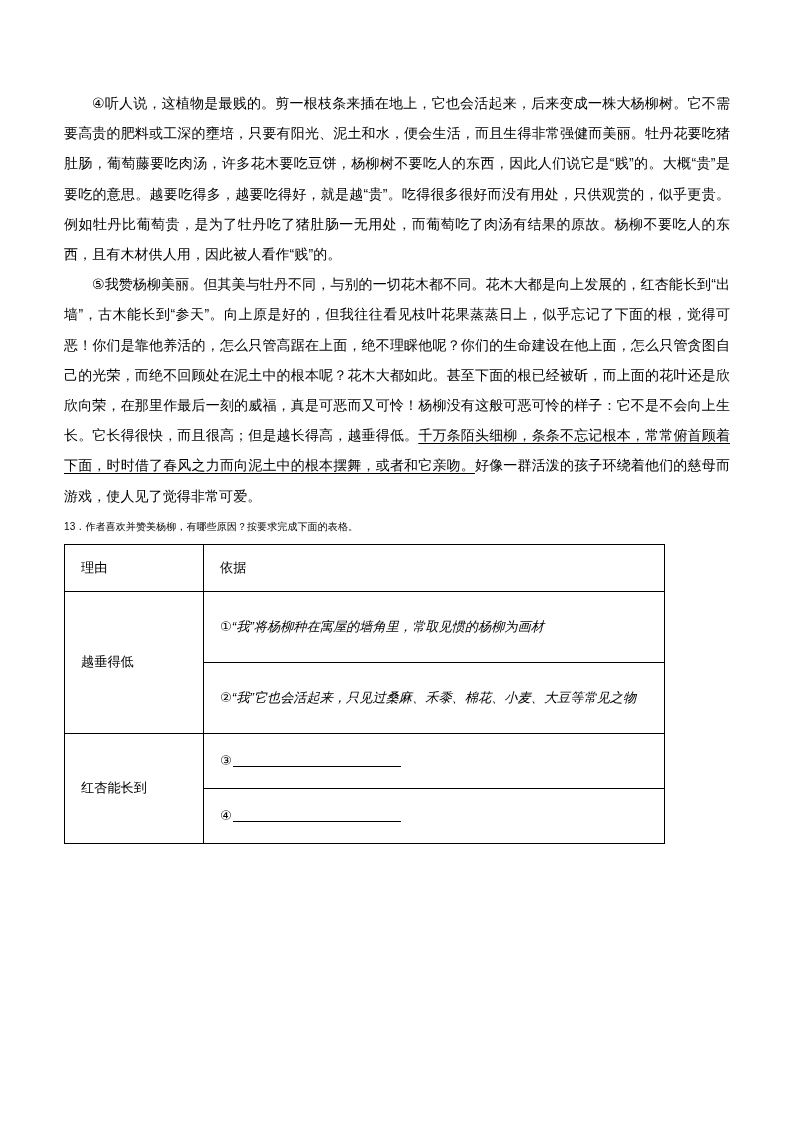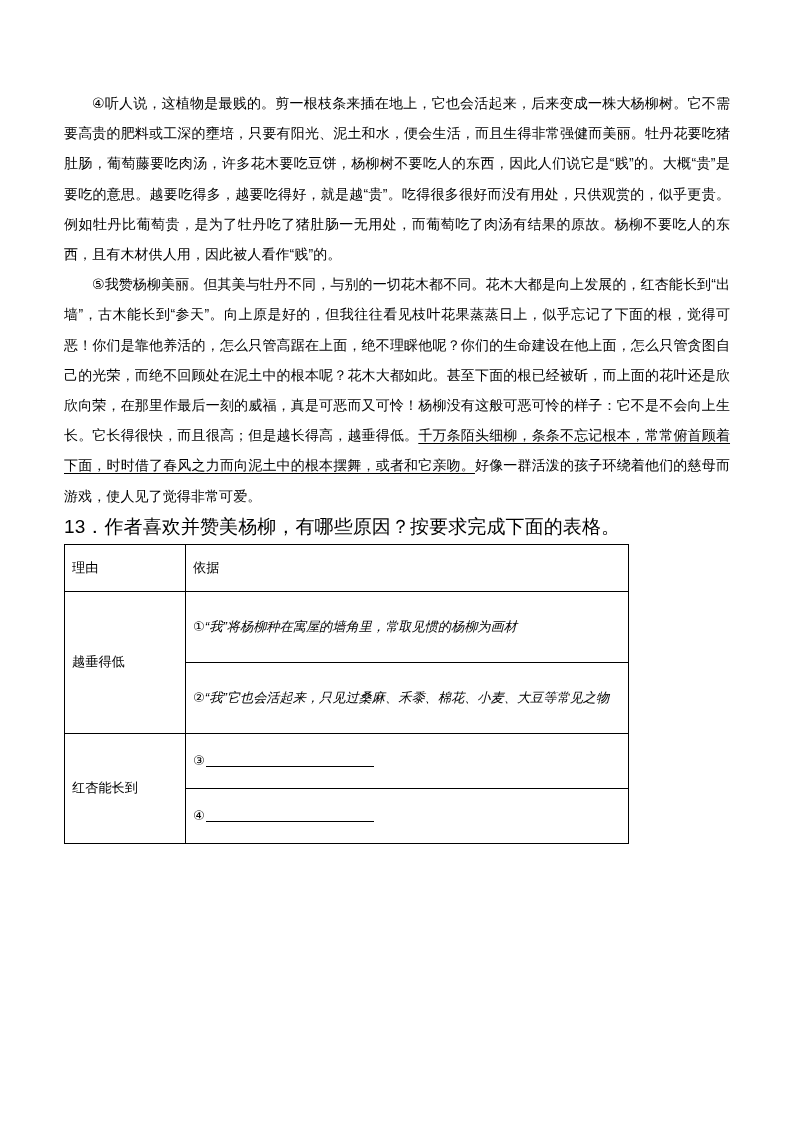--- a/index.html
+++ b/index.html
@@ -31,37 +31,37 @@
     letter-spacing: 0.1px;
   }
   .para + .para {
     margin-top: 0px;
   }
   .u {
     text-decoration: underline;
     text-underline-offset: 3px;
   }
   .qline {
-    font-size: 19px;
+    font-size: 10px;
     line-height: 24px;
     margin: 4px 0 5px 0;
     text-indent: 0;
     letter-spacing: 0.1px;
   }
   table.answer-table {
     border-collapse: collapse;
     width: 534px;
     table-layout: fixed;
     margin: 0;
   }
   table.answer-table td {
     border: 1px solid #000000;
     font-size: 13.2px;
     line-height: 26px;
-    padding: 6px 7px;
+    padding: 6px 16px;
     vertical-align: middle;
     word-break: break-all;
   }
   td.col-reason {
     width: 106px;
   }
   td.col-evidence {
     width: 428px;
   }
   td.hdr {

